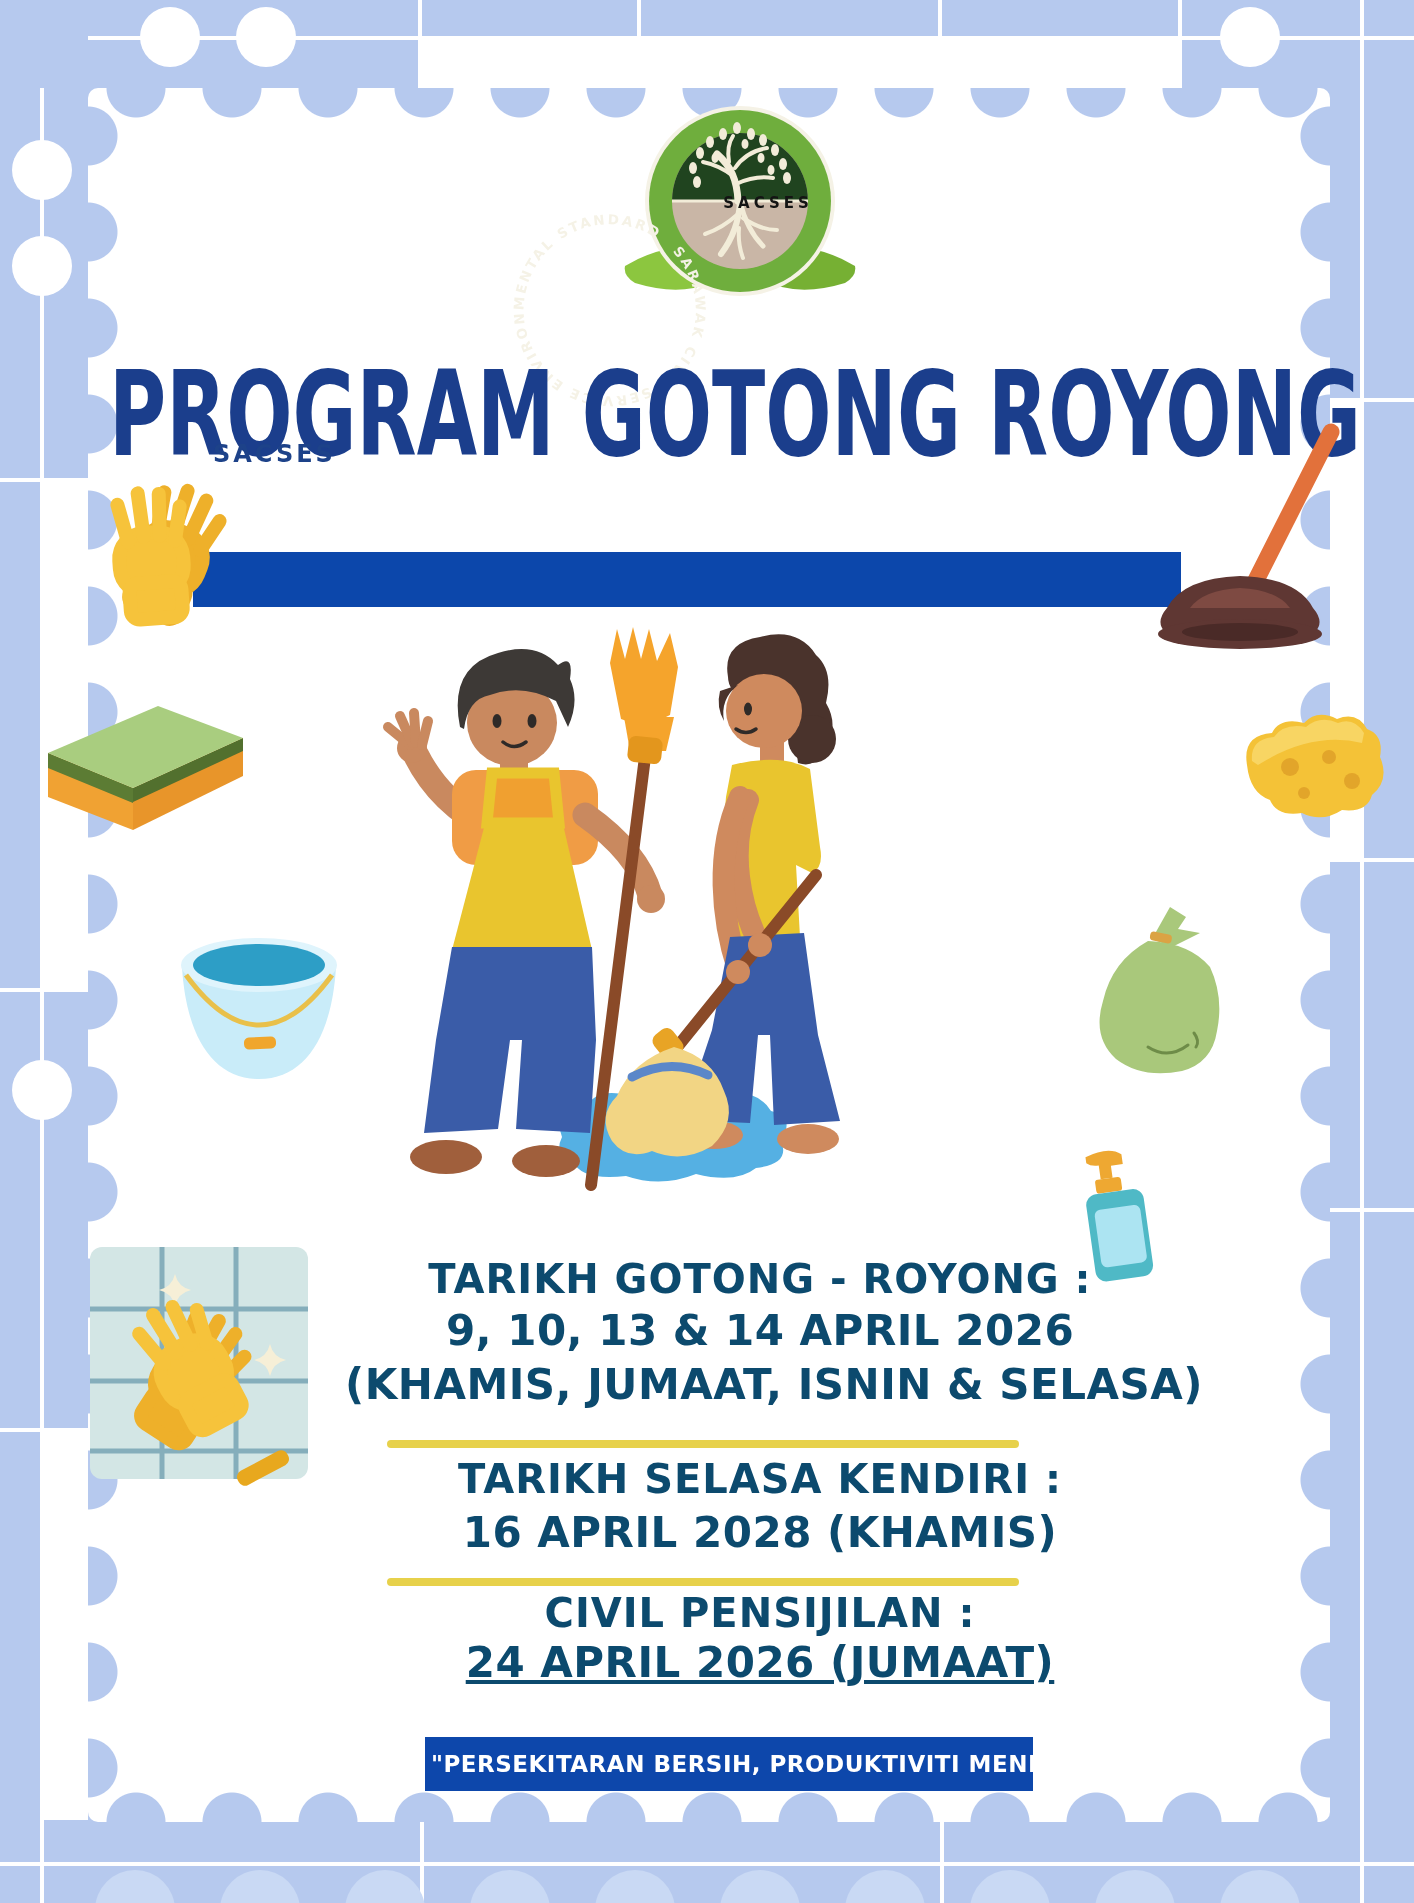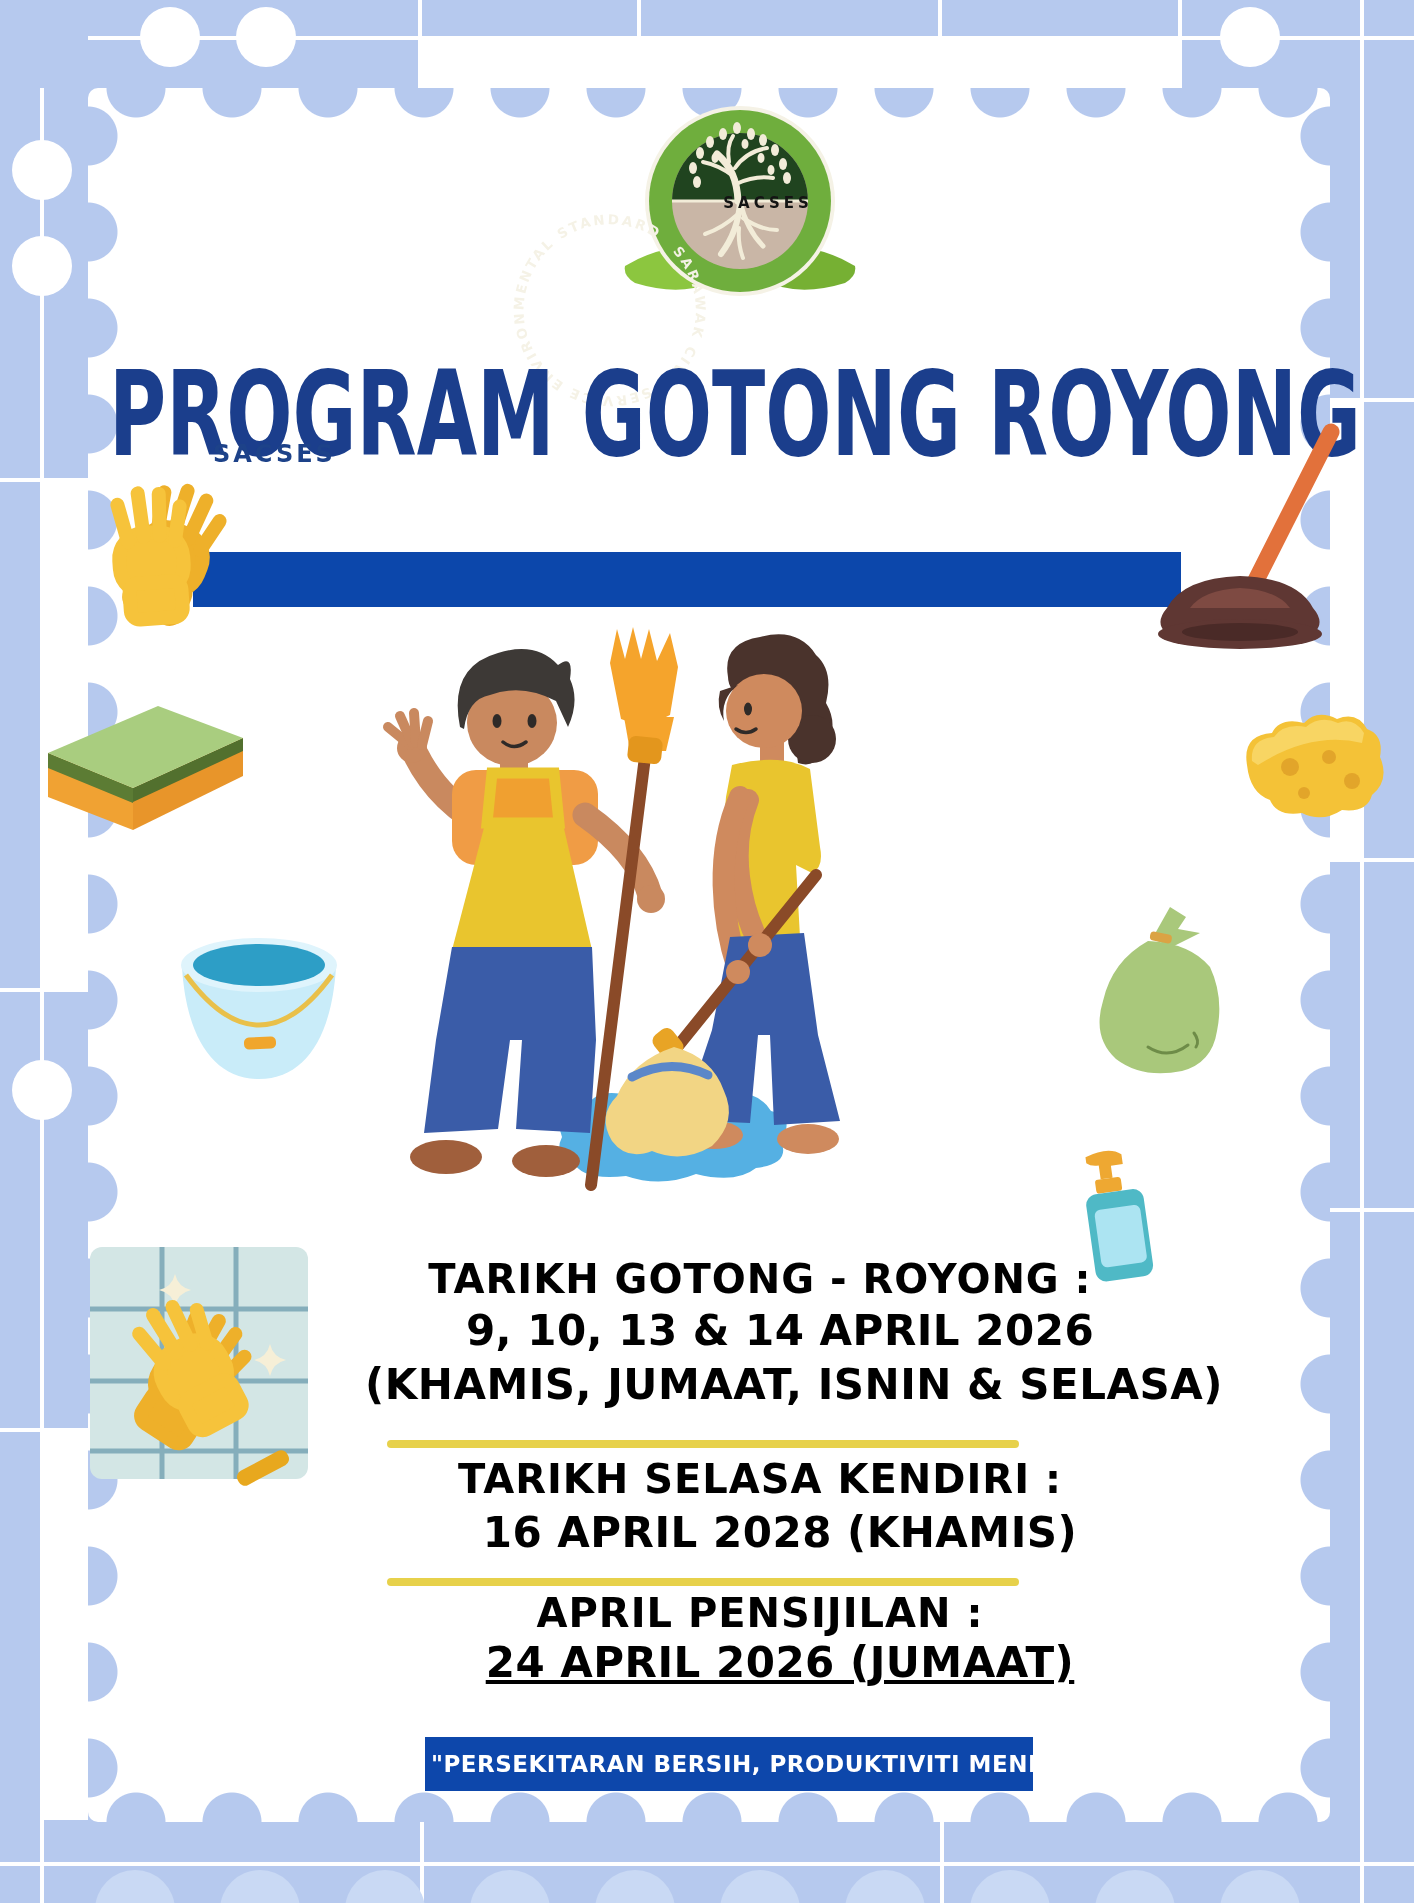--- a/index.html
+++ b/index.html
@@ -39,24 +39,24 @@
     display:inline-block;font-weight:bold;font-size:78px;letter-spacing:0px;
     color:#1b3e8c;transform:scaleY(1.5);transform-origin:top center;white-space:nowrap;
   }
   .subtitle{
     position:absolute;left:213px;top:440px;font-weight:bold;font-size:24px;
     letter-spacing:3px;color:#1d4289;
   }
   .accent-bar{position:absolute;left:193px;top:552px;width:988px;height:55px;background:#0c47ab;}
 
   
-  .sched{position:absolute;left:345px;width:830px;text-align:center;color:#000000;
+  .sched{position:absolute;left:345px;width:830px;text-align:center;color:#0c4a6e;
     font-weight:bold;white-space:nowrap;}
   .sched-h{font-size:40px;letter-spacing:1px;}
-  .sched-d{font-size:42px;letter-spacing:0.5px;margin-left:20px;}
+  .sched-d{font-size:42px;letter-spacing:0.5px;}
   .divider{position:absolute;left:387px;width:632px;height:8px;border-radius:4px;background:#e7d14b;}
 
   
   .footer-bar{
     position:absolute;left:425px;top:1737px;width:608px;height:54px;background:#0d47ab;
     overflow:hidden;display:flex;align-items:center;
   }
   .footer-bar span{
     color:#ffffff;font-weight:bold;font-size:23px;letter-spacing:0.5px;
     white-space:nowrap;padding-left:6px;
@@ -318,18 +318,18 @@
 <div class="sched sched-d" style="top:1306px;">9, 10, 13 &amp; 14 APRIL 2026</div>
 <div class="sched sched-d" style="top:1360px;">(KHAMIS, JUMAAT, ISNIN &amp; SELASA)</div>
 
 <div class="divider" style="top:1440px;"></div>
 
 <div class="sched sched-h" style="top:1456px;">TARIKH SELASA KENDIRI :</div>
 <div class="sched sched-d" style="top:1508px;">16 APRIL 2028 (KHAMIS)</div>
 
 <div class="divider" style="top:1578px;"></div>
 
-<div class="sched sched-h" style="top:1590px;">APRIL PENSIJILAN :</div>
+<div class="sched sched-h" style="top:1590px;">CIVIL PENSIJILAN :</div>
 <div class="sched sched-d" style="top:1638px;text-decoration:underline;">24 APRIL 2026 (JUMAAT)</div>
 
 <div class="footer-bar">
   <span>"PERSEKITARAN BERSIH, PRODUKTIVITI MENING</span>
 </div>
 
 </body></html>

